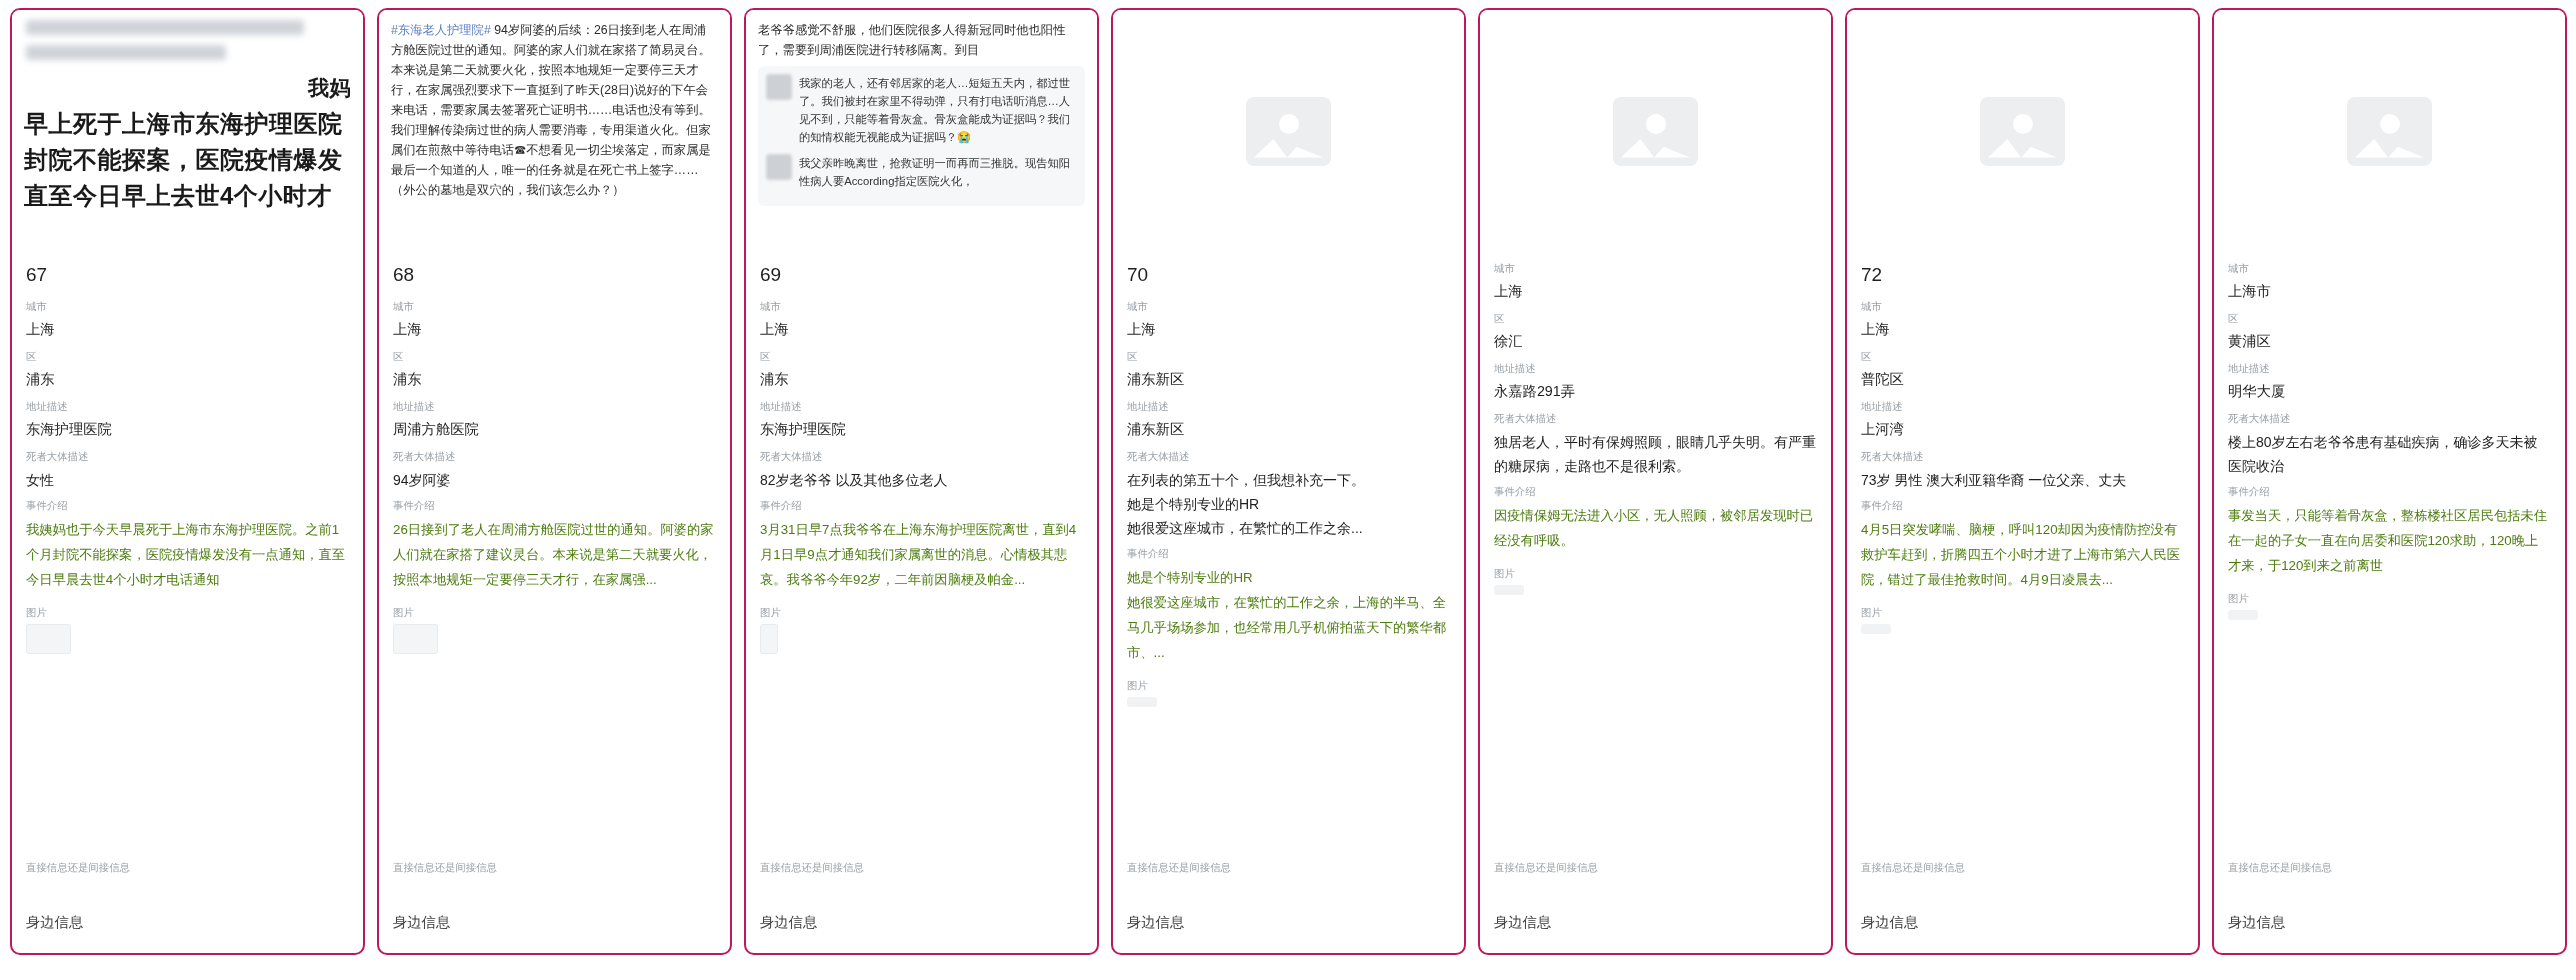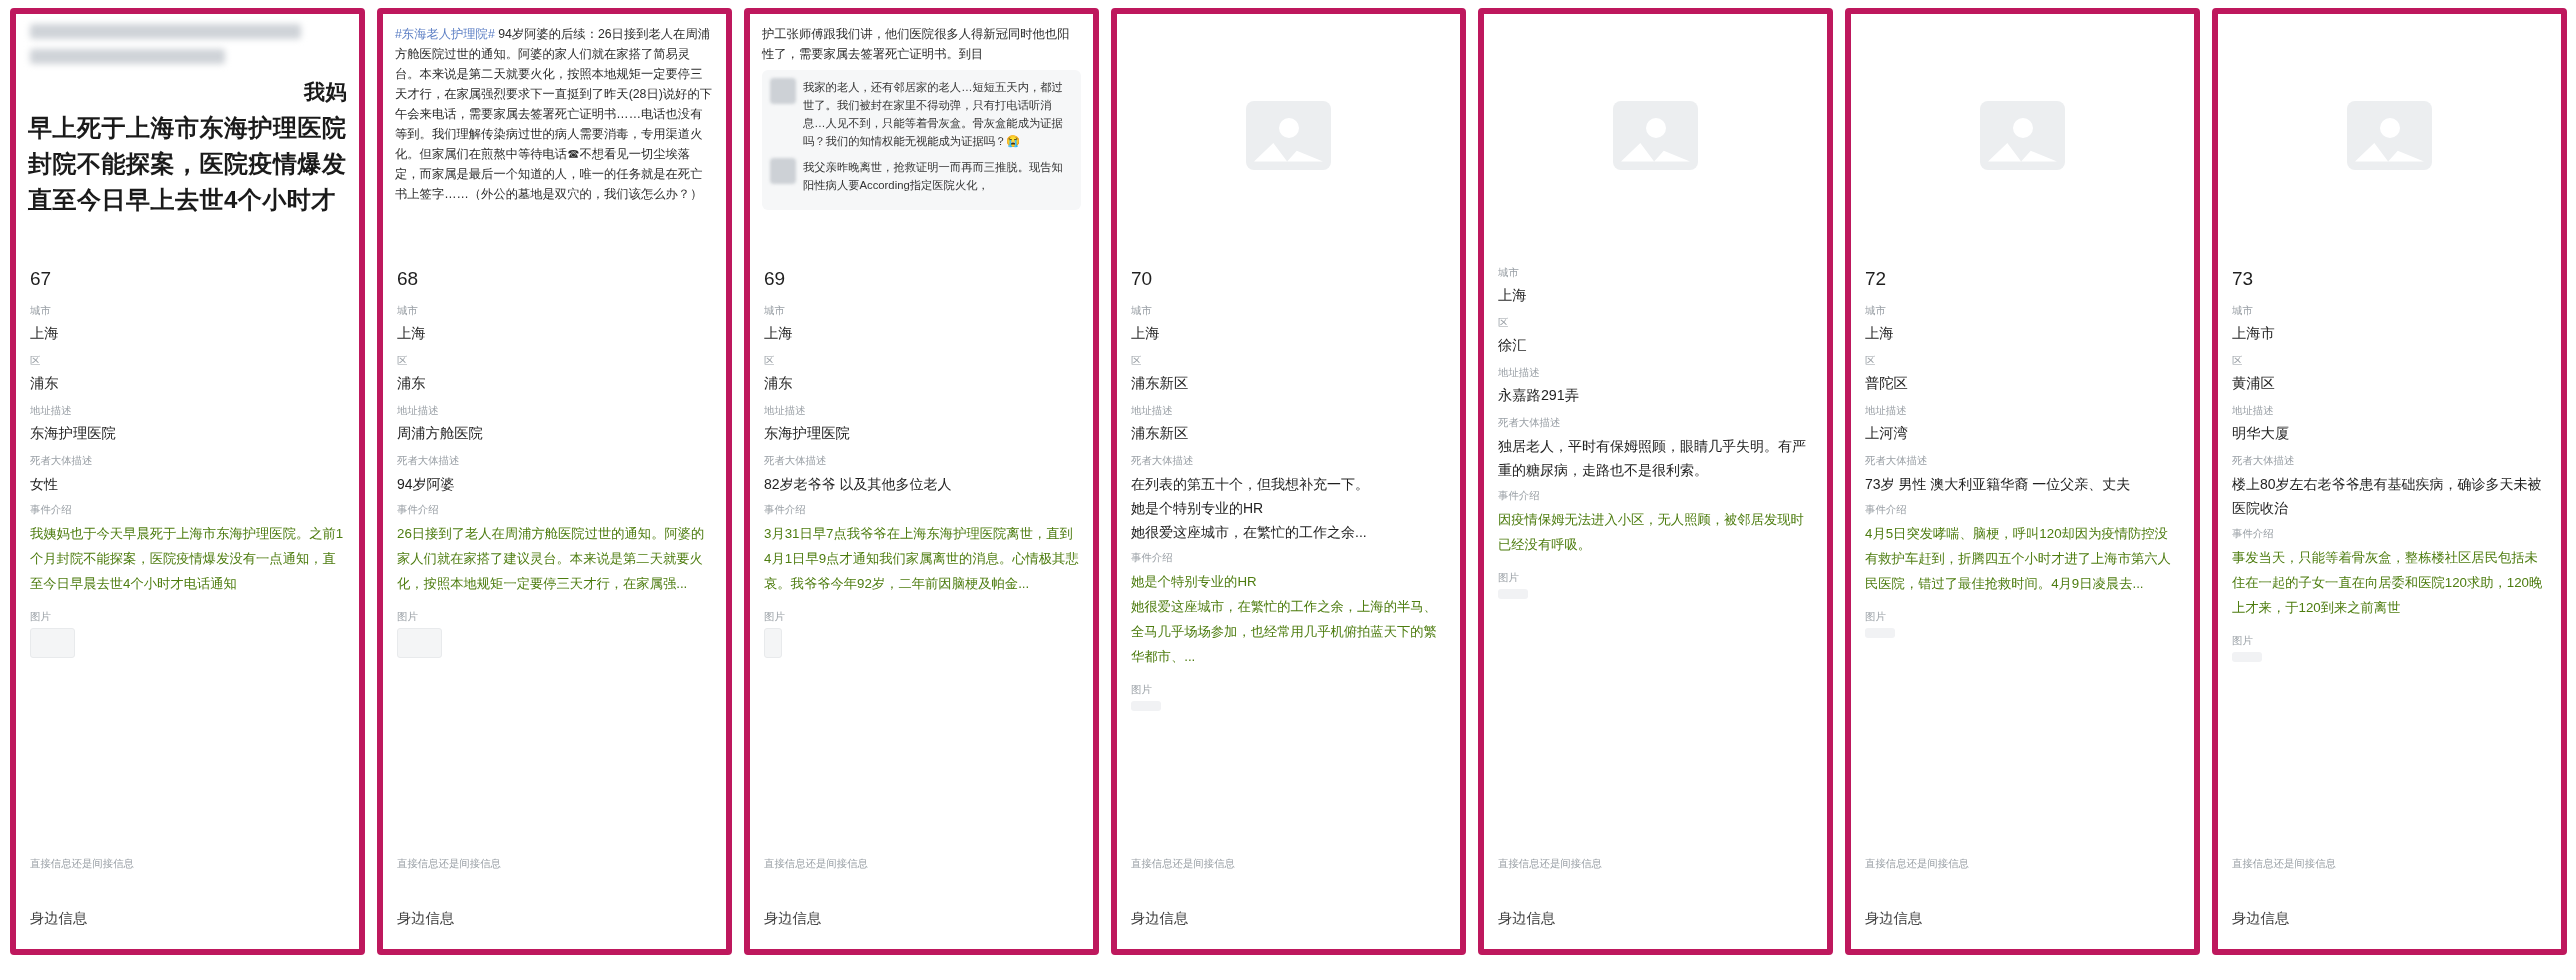--- a/index.html
+++ b/index.html
@@ -18,22 +18,22 @@
   .cards {
     display: flex;
     flex-direction: row;
     gap: 12px;
     align-items: flex-start;
   }
   .card {
     width: 355px;
     flex: 0 0 355px;
     background: #ffffff;
-    border: 6px solid #be185d;
-    border-radius: 4px;
+    border: 2px solid #be185d;
+    border-radius: 10px;
     overflow: hidden;
     height: 947px;
     display: flex;
     flex-direction: column;
   }
   
   .media {
     height: 242px;
     background: #ffffff;
     position: relative;
@@ -297,21 +297,21 @@
         <div class="footer">
           <div class="footer-label">直接信息还是间接信息</div>
           <div class="footer-value">身边信息</div>
         </div>
       </div>
     </div>
 
     <div class="card">
       <div class="media">
         <div class="post">
-          <div class="post-head">护工张师傅跟我们讲，他们医院很多人得新冠同时他也阳性了，需要家属去签署死亡证明书。到目</div>
+          <div class="post-head">老爷爷感觉不舒服，他们医院很多人得新冠同时他也阳性了，需要到周浦医院进行转移隔离。到目</div>
           <div class="quote-card">
             <div class="q-row">
               <div class="q-avatar"></div>
               <div class="q-text">我家的老人，还有邻居家的老人…短短五天内，都过世了。我们被封在家里不得动弹，只有打电话听消息…人见不到，只能等着骨灰盒。骨灰盒能成为证据吗？我们的知情权能无视能成为证据吗？😭</div>
             </div>
             <div class="q-row">
               <div class="q-avatar"></div>
               <div class="q-text">我父亲昨晚离世，抢救证明一而再而三推脱。现告知阳性病人要According指定医院火化，</div>
             </div>
           </div>
@@ -469,21 +469,20 @@
           <div class="footer-value">身边信息</div>
         </div>
       </div>
     </div>
 
     <div class="card">
       <div class="media placeholder">
         <div class="img-ph"></div>
       </div>
       <div class="body">
-        <div class="row-id">73</div>
         <div class="field">
           <div class="field-label">城市</div>
           <div class="field-value">上海市</div>
         </div>
         <div class="field">
           <div class="field-label">区</div>
           <div class="field-value">黄浦区</div>
         </div>
         <div class="field">
           <div class="field-label">地址描述</div>

